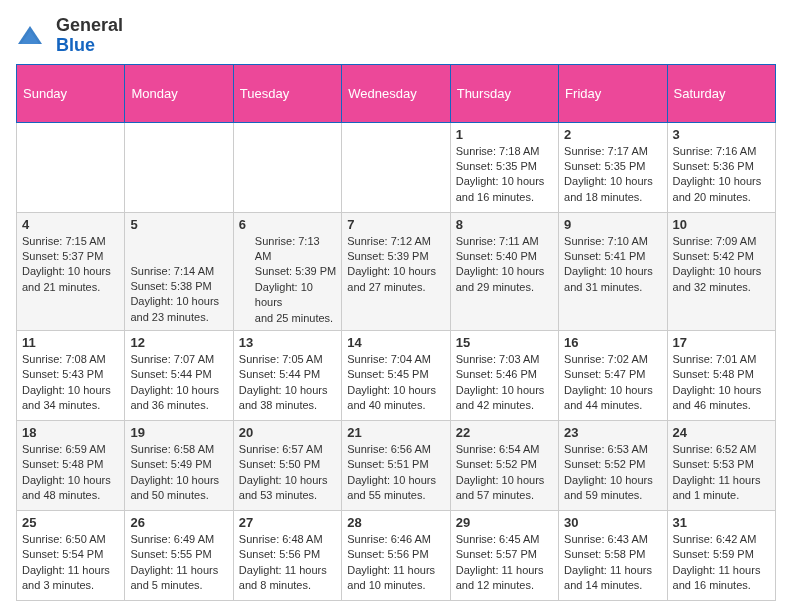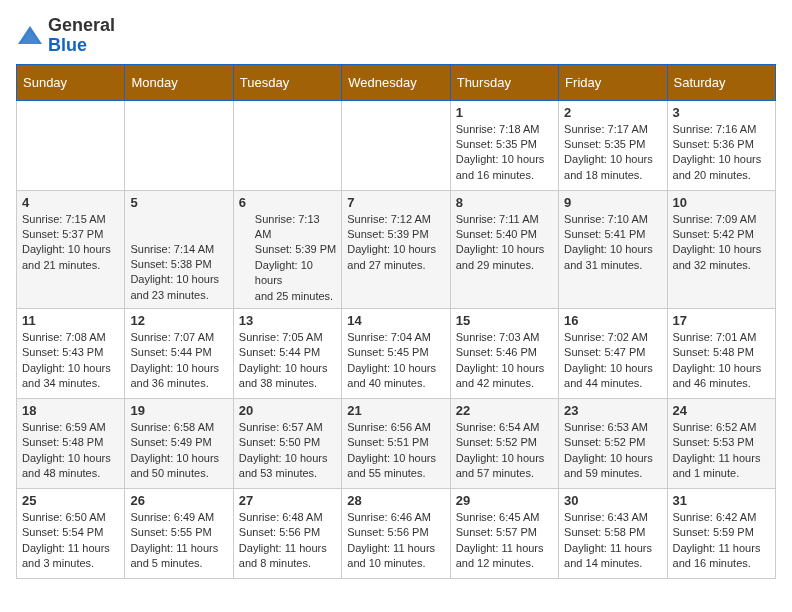--- a/index.html
+++ b/index.html
@@ -12,21 +12,21 @@
     }
     .header {
       display: flex;
       justify-content: space-between;
       align-items: flex-start;
       margin-bottom: 8px;
     }
     .logo {
       display: flex;
       align-items: center;
-      gap: 4px;
+      gap: 12px;
     }
     .logo-text {
       font-size: 18px;
       font-weight: bold;
       line-height: 1.1;
     }
     .logo-general { color: #333; }
     .logo-blue { color: #1565C0; }
     .logo-icon {
       width: 28px;
@@ -44,24 +44,24 @@
     .location {
       font-size: 15px;
       color: #555;
     }
     .calendar {
       width: 100%;
       border-collapse: collapse;
       font-size: 11px;
     }
     .calendar th {
-      background: #a16207;
+      background: #ec4899;
       color: #fff;
       text-align: left;
-      padding: 10px 6px;
+      padding: 21px 6px;
       font-size: 13px;
       font-weight: normal;
       border: 1px solid #1565C0;
     }
     .calendar td {
       border: 1px solid #ccc;
       vertical-align: top;
       padding: 4px 5px;
       width: 108px;
       height: 90px;

